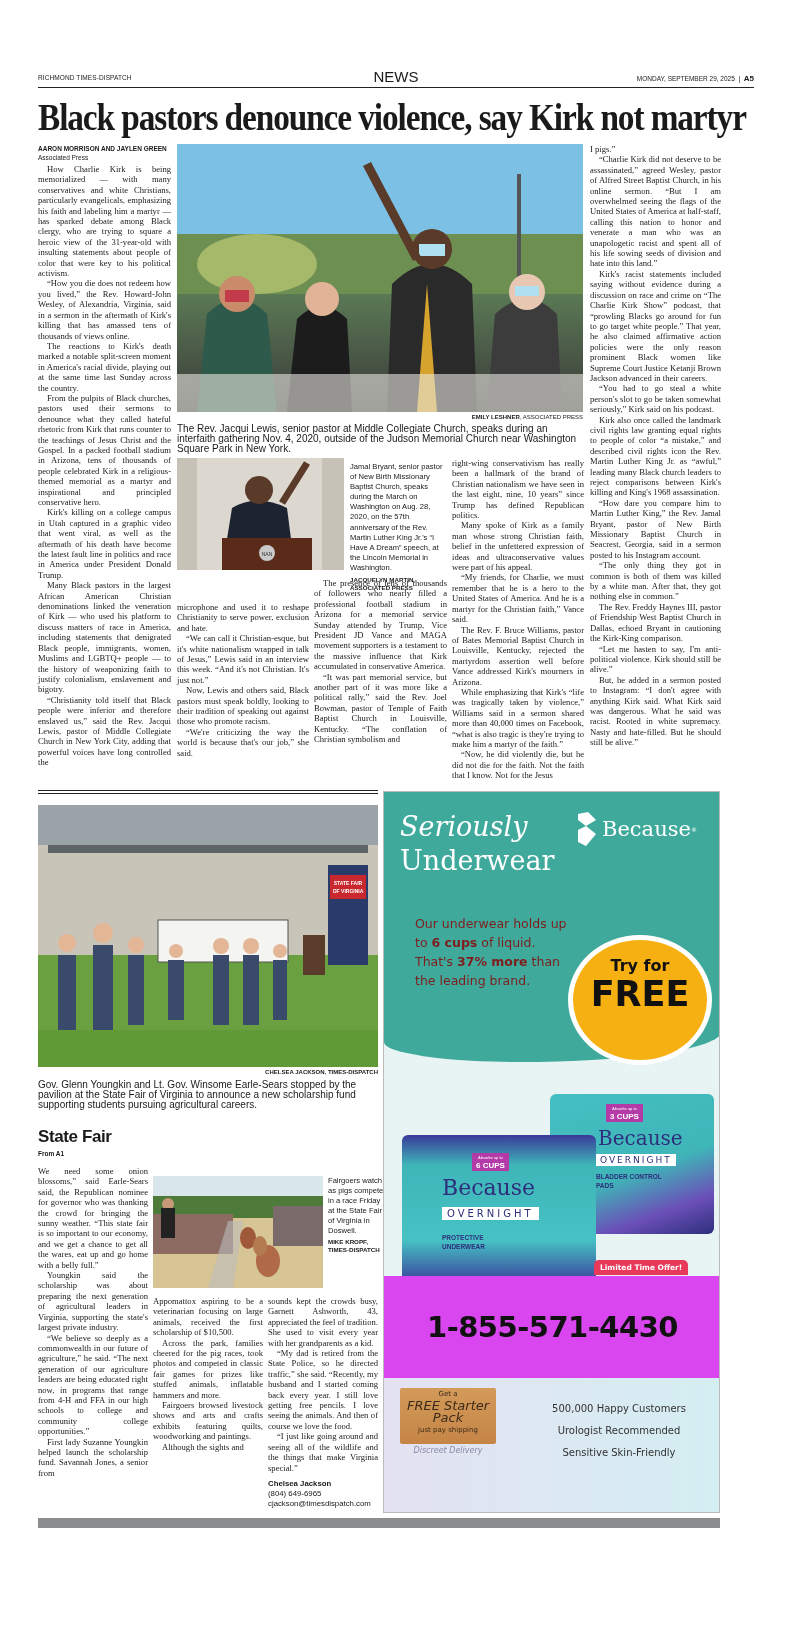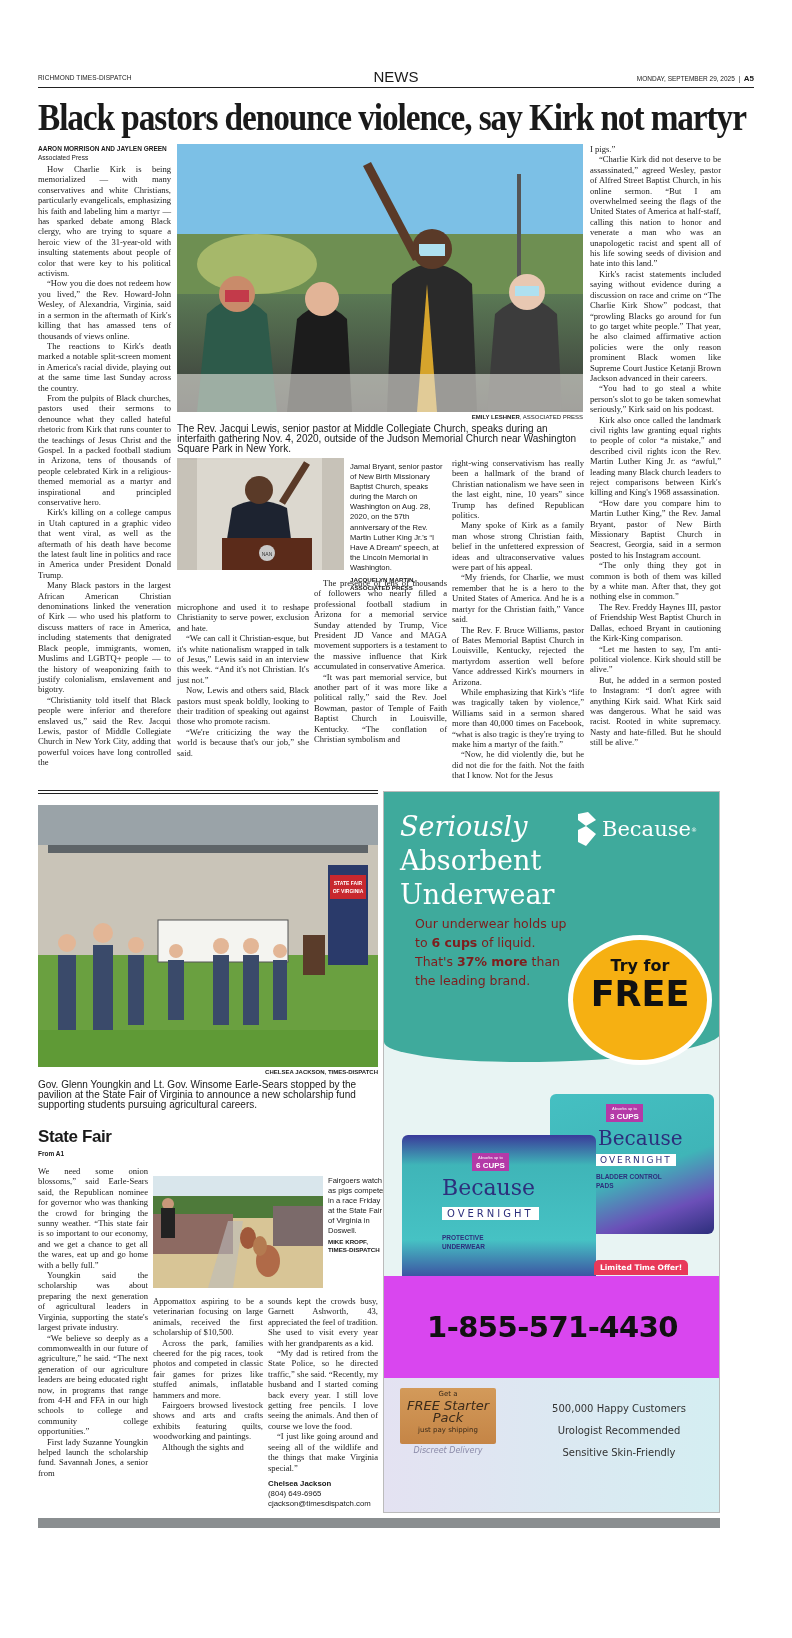--- a/index.html
+++ b/index.html
@@ -205,21 +205,20 @@
     <div style="font-weight:bold;">Chelsea Jackson</div>
     <div>(804) 649-6965</div>
     <div>cjackson@timesdispatch.com</div>
   </div>
 </div>
 
 <div class="abs ad">
   <div style="position:absolute;left:0;top:0;width:337px;height:270px;background:#3faa9c;border-radius:0 0 60% 40%/0 0 30px 20px;"></div>
   <div style="position:absolute;left:16px;top:18px;color:#fff;font-family:'DejaVu Serif',serif;line-height:34px;">
     <div style="font-style:italic;font-size:27px;">Seriously</div>
-    <div style="font-size:27px;">Absorbent</div>
     <div style="font-size:27px;">Underwear</div>
   </div>
   <div style="position:absolute;left:192px;top:20px;display:flex;align-items:center;color:#fff;">
     <svg width="22" height="34" viewBox="0 0 22 34">
         <path d="M2,2 L12,0 L20,8 L10,14 L20,22 L10,34 L2,30 L2,18 L10,14 L2,8Z" fill="#fff"></path>
       </svg>
     <span style="font-family:'DejaVu Serif',serif;font-size:21px;margin-left:4px;">Because</span>
       <sup style="font-size:6px">®</sup>
   </div>
   <div style="position:absolute;left:31px;top:122px;width:160px;color:#7f1d1d;font-family:'DejaVu Sans',sans-serif;font-size:12.5px;line-height:19px;"><span>Our underwear holds up to </span><b>6 cups</b><span> of liquid. That's </span><b>37% more</b><span> than the leading brand.</span></div>

